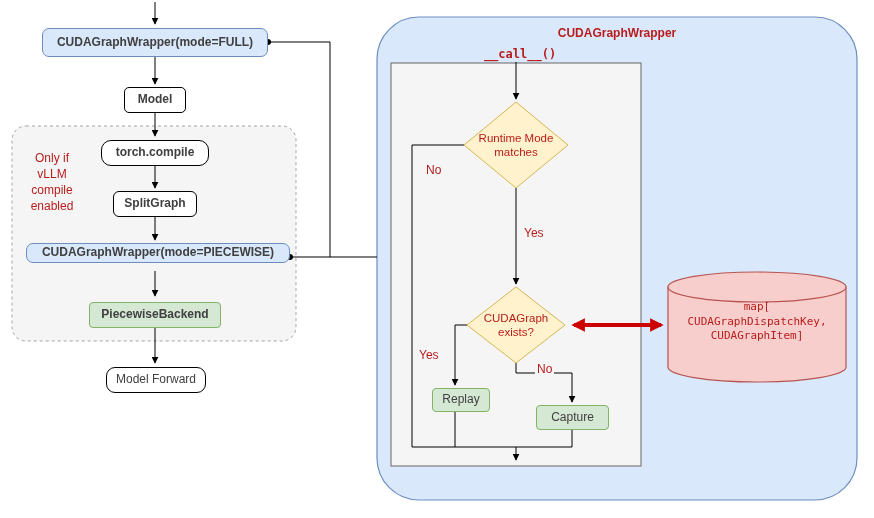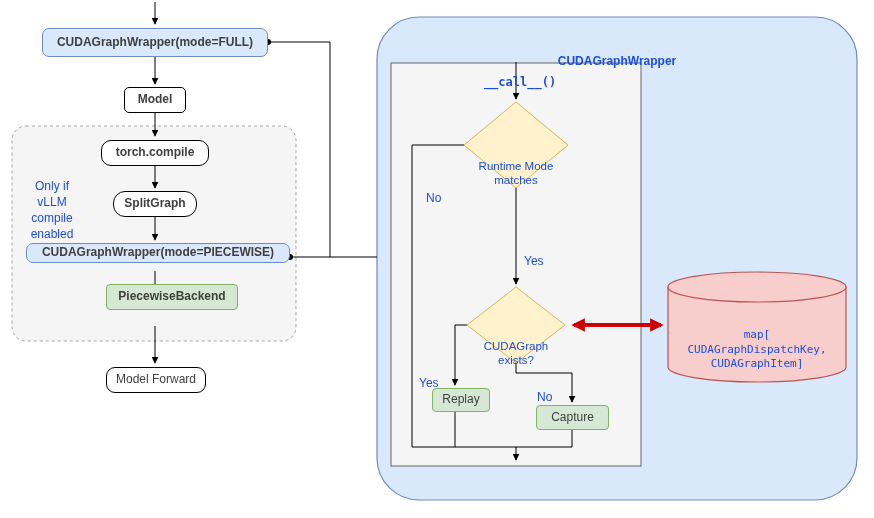--- a/index.html
+++ b/index.html
@@ -11,21 +11,21 @@
   .node {
     position:absolute; display:flex; align-items:center; justify-content:center;
     text-align:center; font-size:12px; color:#404040;
     background:#ffffff; border:1px solid #000; border-radius:7px;
     line-height:1.1; padding:0 4px;
   }
   .node.bold { font-weight:bold; }
   .node.blue { background:#dae8fc; border-color:#6c8ebf; }
   .node.green { background:#d5e8d4; border-color:#82b366; border-radius:4px; }
 
-  .lbl { position:absolute; color:#1d4ed8;margin-top:28px; }
+  .lbl { position:absolute; color:#b91c1c; }
   .center { text-align:center; }
   .prewrap { white-space:pre-line; }
   .mono { font-family:"DejaVu Sans Mono", monospace; }
 
   .panel-title { font-weight:bold; font-size:12px; }
   .call-label { font-weight:bold; font-size:12px; }
 
   .diamond-label {
     display:flex; align-items:center; justify-content:center;
     font-size:11.5px; line-height:14px; text-align:center;
@@ -95,25 +95,25 @@
 
   <div class="node bold" style="left:124px; top:87px; width:62px; height:26px; border-radius:5px;text-align:center;">Model</div>
 
   <div class="lbl group-caption prewrap" style="left:14px; top:150px; width:76px;">Only if
 vLLM
 compile
 enabled</div>
 
   <div class="node bold" style="left:101px; top:140px; width:108px; height:26px; border-radius:10px;">torch.compile</div>
 
-  <div class="node bold" style="left:113px; top:191px; width:84px; height:26px; border-radius:12px;">SplitGraph</div>
+  <div class="node bold" style="left:113px; top:191px; width:84px; height:26px; border-radius:6px;">SplitGraph</div>
 
   <div class="node blue bold" style="left:26px; top:243px; width:264px; height:20px;">CUDAGraphWrapper(mode=PIECEWISE)</div>
 
-  <div class="node green bold" style="left:89px; top:284px; width:132px; height:26px;margin-left:17px;">PiecewiseBackend</div>
+  <div class="node green bold" style="left:89px; top:302px; width:132px; height:26px;">PiecewiseBackend</div>
 
   <div class="node" style="left:106px; top:367px; width:100px; height:26px; border-radius:9px;">Model Forward</div>
 
   <div class="lbl panel-title center" style="left:377px; top:26px; width:480px;">CUDAGraphWrapper</div>
 
   <div class="lbl call-label center mono" style="left:460px; top:47px; width:120px;">__call__()</div>
 
   <div class="lbl diamond-label prewrap" style="left:464px; top:131px; width:104px; height:28px;">Runtime Mode
 matches</div>
 

